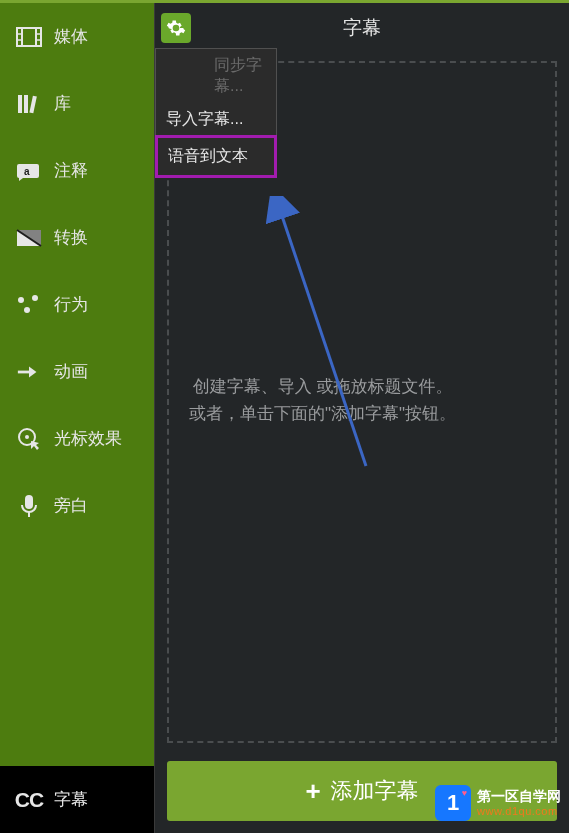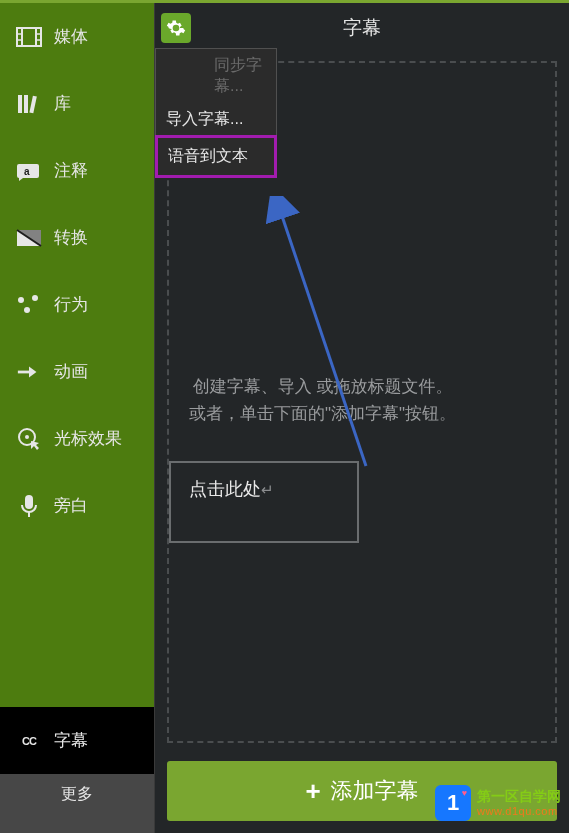--- a/index.html
+++ b/index.html
@@ -172,21 +172,21 @@
     color: #fff;
     font-size: 22px;
     font-weight: bold;
     display: flex; align-items: center; justify-content: center;
     position: relative;
   }
   .wm-badge::after{
     content:"♥"; position:absolute; top:3px; right:4px; font-size:9px; color:#ff5d8f;
   }
   .wm-text { display:flex; flex-direction:column; line-height:1.1;}
-  .wm-text .cn{ color:#84cc16; font-size:14px; font-weight:bold;}
+  .wm-text .cn{ color:#ffffff; font-size:14px; font-weight:bold;}
   .wm-text .en{ color:#f0781e; font-size:11px; letter-spacing:0.5px;}
 </style>
 </head>
 <body>
 
 <div class="container">
 
   <div class="sidebar">
 
     <div class="sidebar-item">
@@ -278,27 +278,24 @@
             <line x1="9" y1="18" x2="9" y2="23" stroke="#e6e6e6" stroke-width="2"></line>
           </svg>
       </span>
       <span>旁白</span>
     </div>
 
 
     <div class="sidebar-spacer"></div>
 
     <div class="sidebar-item active">
-      <span class="icon" style="font-weight:bold;font-size:11px;letter-spacing:-1px">CC</span>
+      <span class="icon" style="font-weight:bold;font-size:21px;letter-spacing:-1px">CC</span>
       <span>字幕</span>
     </div>
 
-    <div class="sidebar-more">
-      <span>更多</span>
-    </div>
 
   </div>
 
   <div class="main">
 
     <div class="main-header">
       <div class="gear-btn">
         <svg width="20" height="20" viewBox="0 0 24 24">
             <path fill="#fff" d="M12 8a4 4 0 1 0 0 8 4 4 0 0 0 0-8zm9 4a7 7 0 0 1-.1 1.2l2.1 1.6-2 3.4-2.5-1a7 7 0 0 1-2 1.2l-.4 2.6h-4l-.4-2.6a7 7 0 0 1-2-1.2l-2.5 1-2-3.4 2.1-1.6A7 7 0 0 1 3 12a7 7 0 0 1 .1-1.2L1 9.2l2-3.4 2.5 1a7 7 0 0 1 2-1.2L7.9 3h4l.4 2.6a7 7 0 0 1 2 1.2l2.5-1 2 3.4-2.1 1.6c.1.4.1.8.1 1.2z"></path>
           </svg>
@@ -309,23 +306,20 @@
         <div class="dropdown-item disabled"><span>同步字幕...</span></div>
         <div class="dropdown-item"><span>导入字幕...</span></div>
         <div class="dropdown-item highlight"><span>语音到文本</span></div>
       </div>
     </div>
 
     <div class="dropzone">
       <div class="drop-text">
         <span>创建字幕、导入 或拖放标题文件。</span><br>
         <span>或者，单击下面的"添加字幕"按钮。</span>
-      </div>
-      <div class="click-box">
-        <span>点击此处</span><span class="cr">↵</span>
       </div>
     </div>
 
     <div class="add-btn">
       <span class="plus">+</span>
       <span>添加字幕</span>
     </div>
 
   </div>
 </div>

